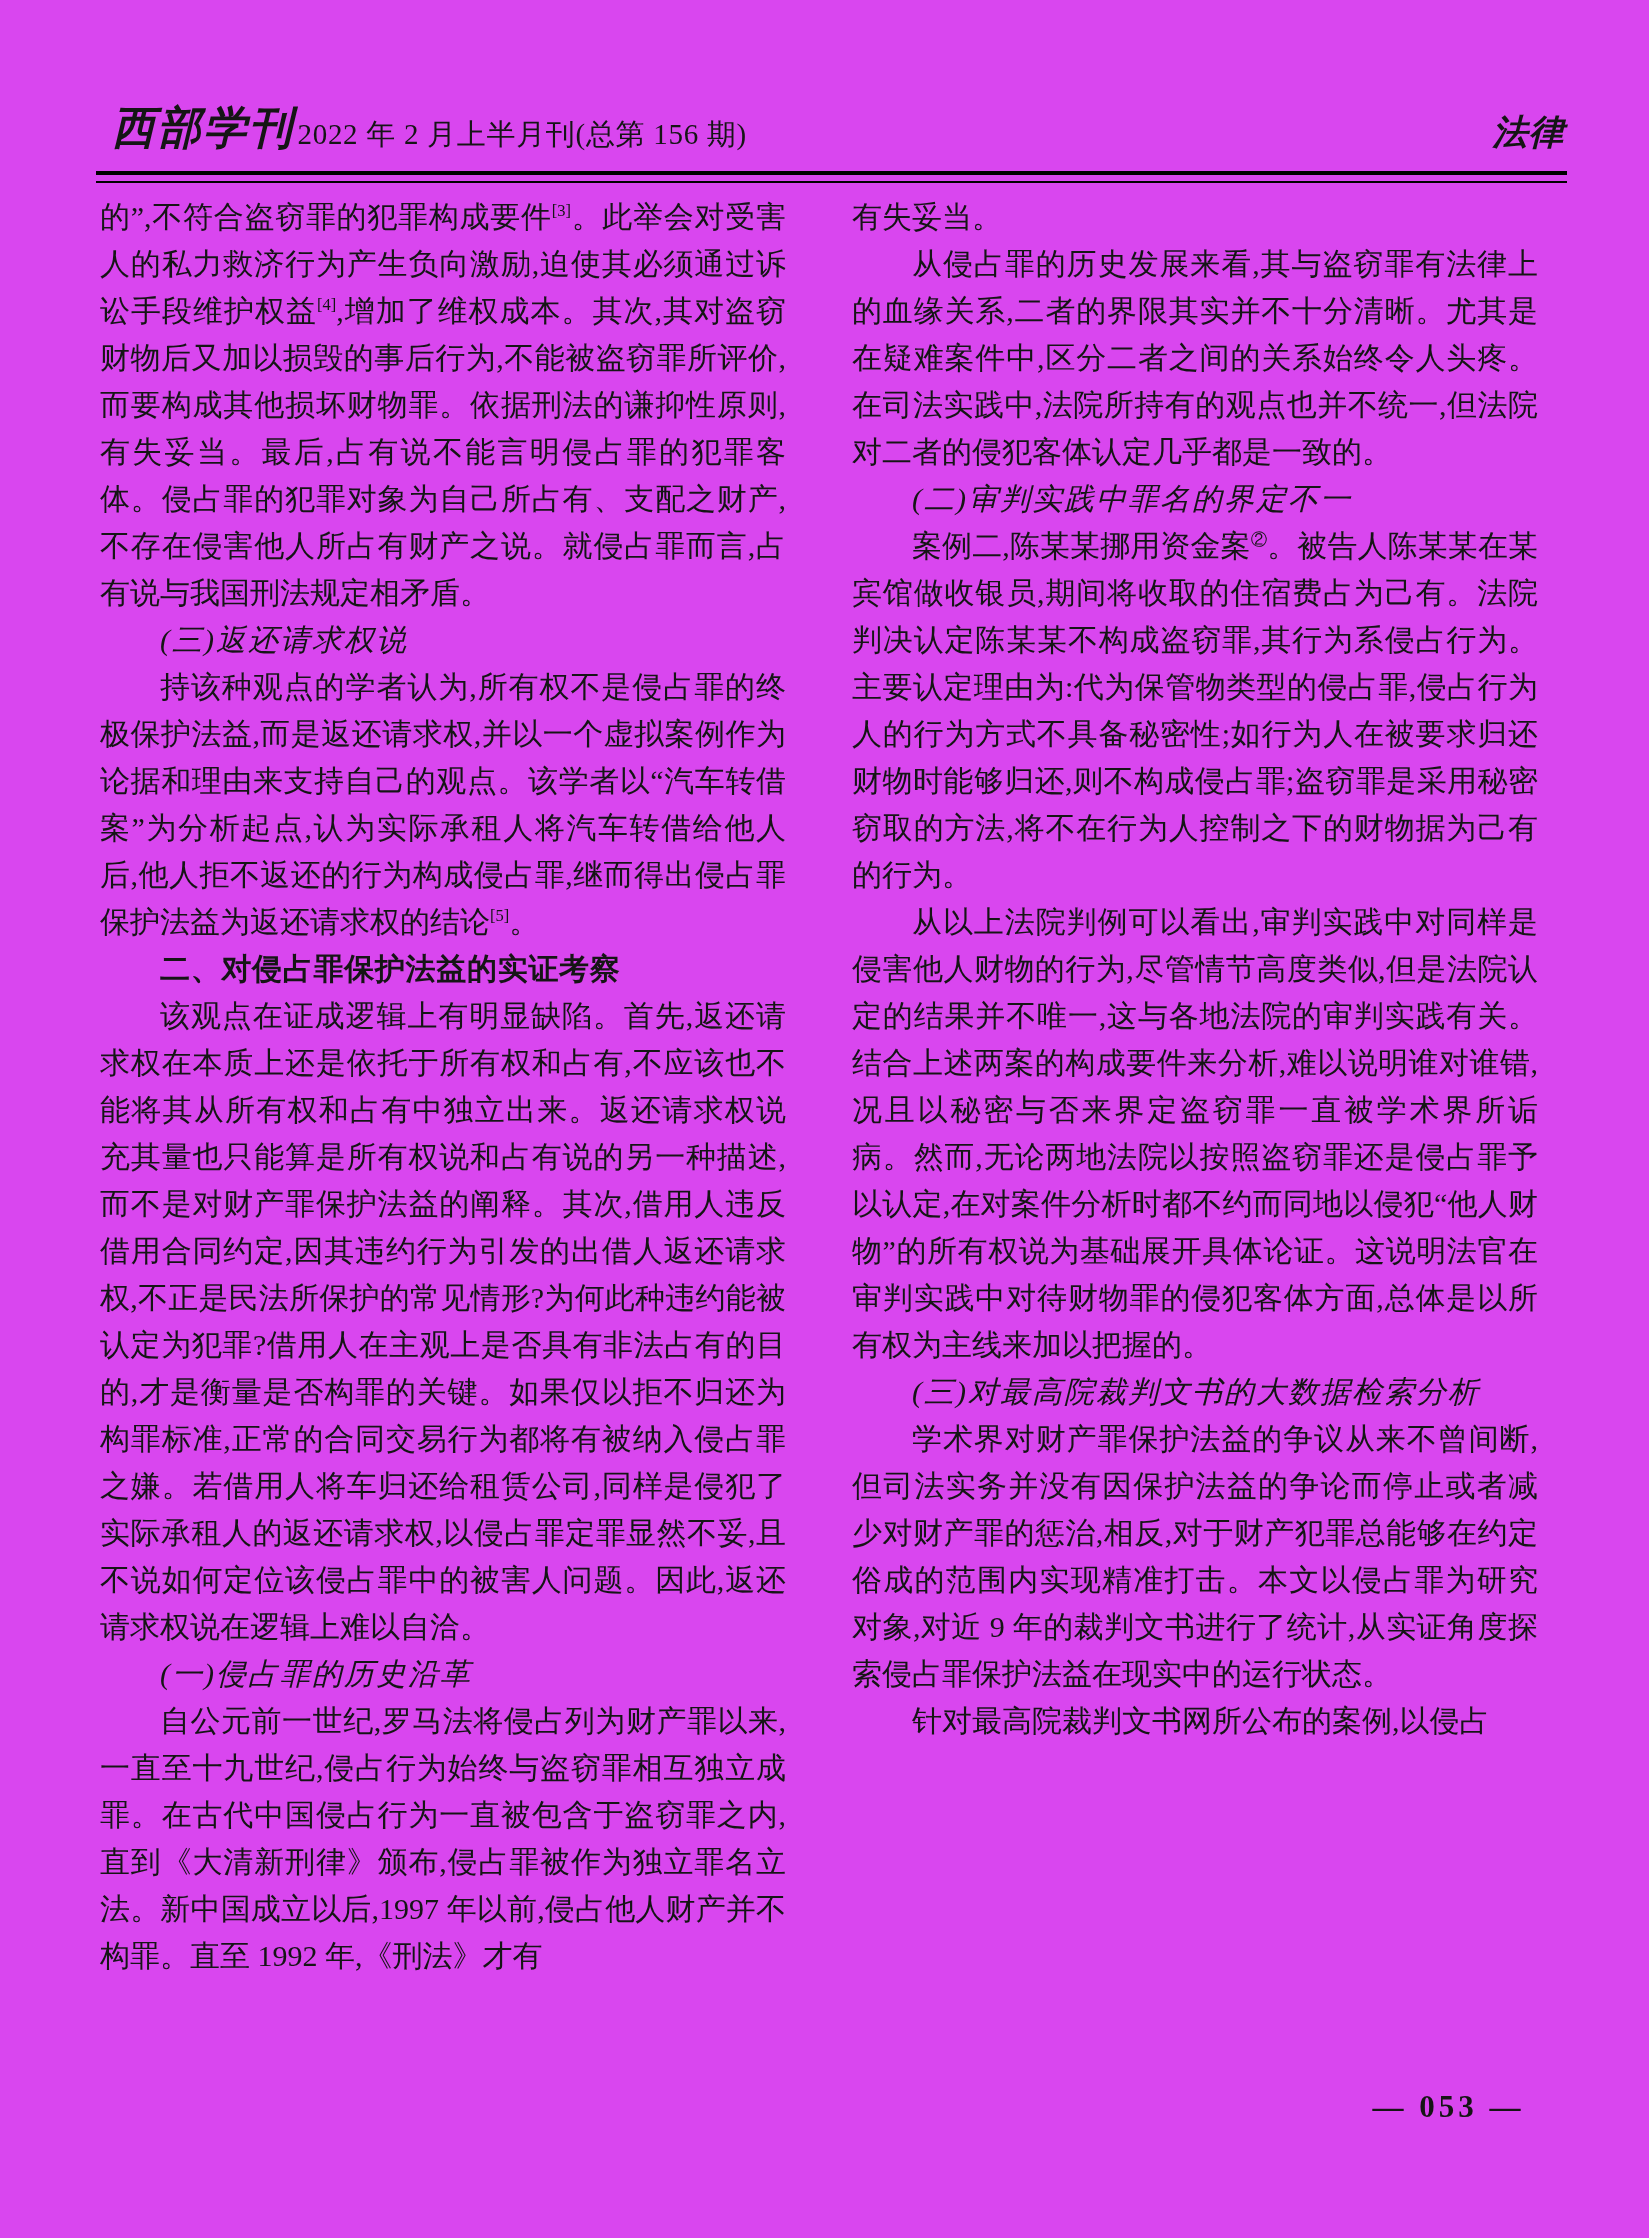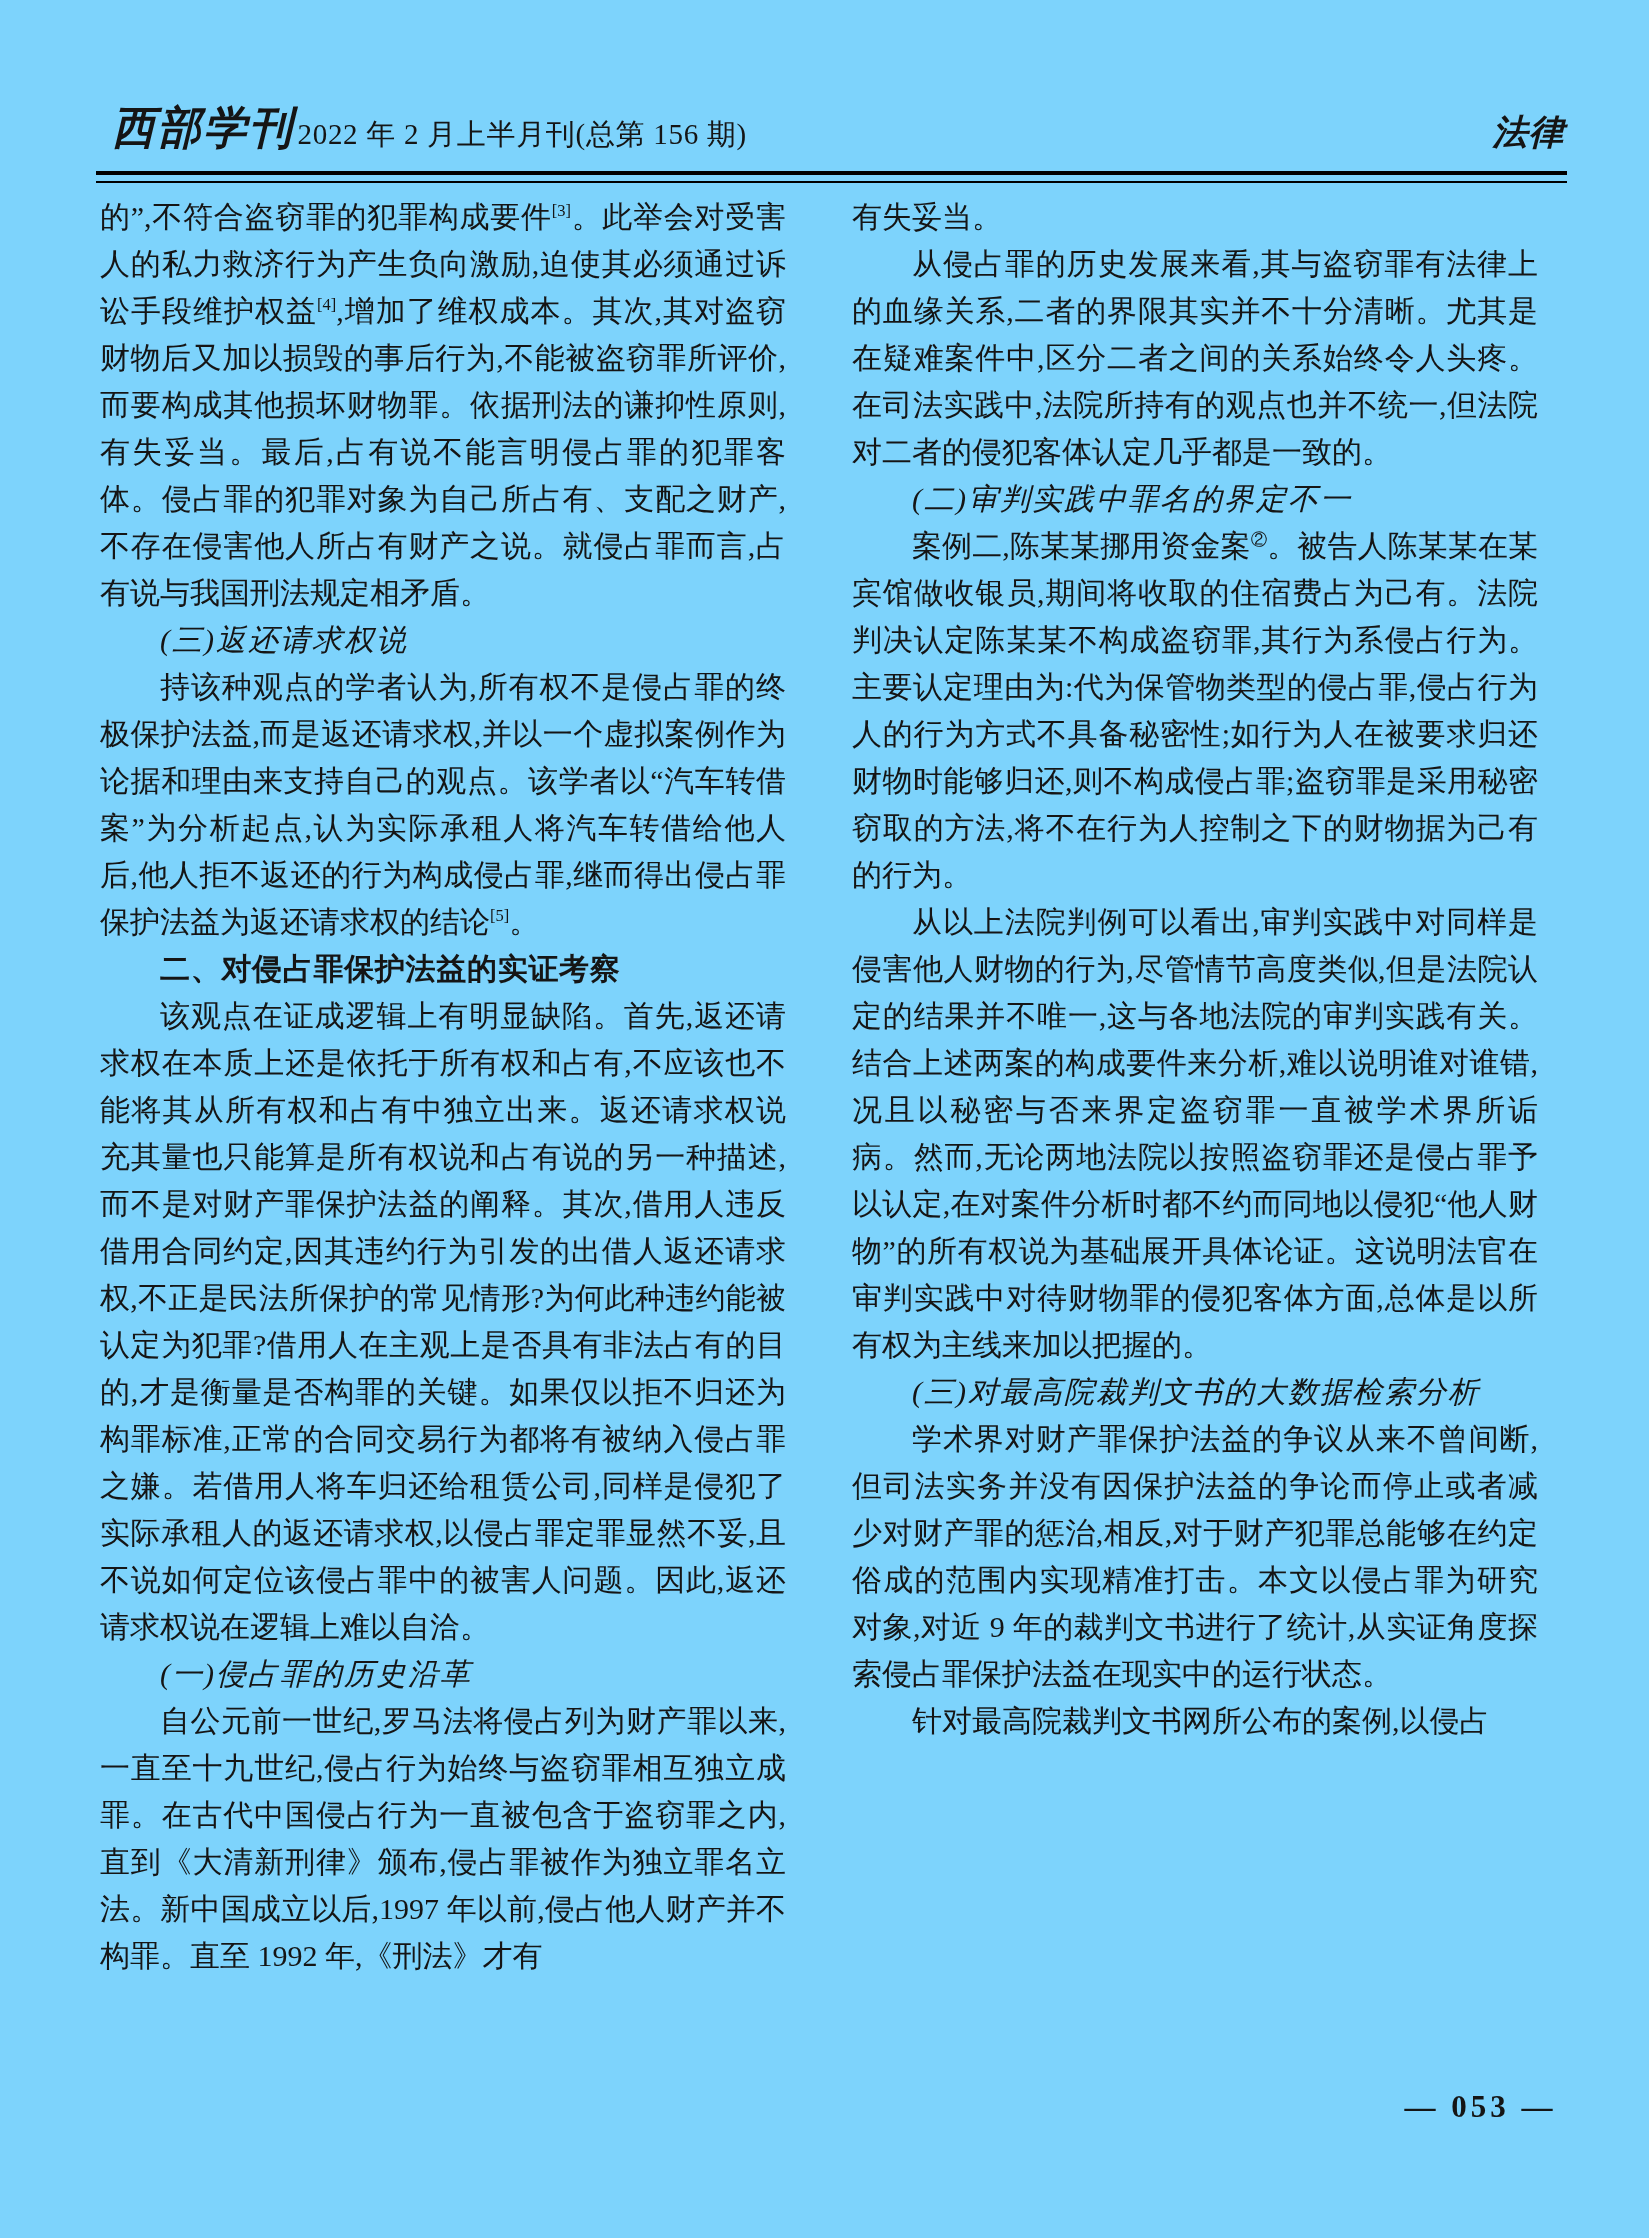--- a/index.html
+++ b/index.html
@@ -1,20 +1,20 @@
 <!DOCTYPE html>
 <html lang="zh" style="font-size:10.6px"><head>
 <meta charset="utf-8">
 <style>
   html,body{margin:0;padding:0;}
   body{background:#cfcfcf;}
   .page{
     position:relative;
     width:1650px;height:2239px;
-    background:#7dd3fc;
+    background:#d946ef;
     color:#151515;
     font-family:"Liberation Serif","DejaVu Serif",serif;
     overflow:hidden;
   }
   
   .header{
     position:absolute;left:112px;top:101px;right:85px;
     display:flex;align-items:baseline;
   }
   .logo{
@@ -49,21 +49,21 @@
     font-weight:bold;text-indent:2em;
     font-family:"Liberation Sans","DejaVu Sans",sans-serif;
     letter-spacing:0.7px;
   }
   .blk.h3{
     font-style:italic;text-indent:2em;letter-spacing:2px;
   }
   sup{font-size:0.55em;line-height:0;vertical-align:super;}
   
   .footer{
-    position:absolute;left:1384px;top:2089px;width:193px;
+    position:absolute;left:1352px;top:2089px;width:193px;
     font-size:31px;font-weight:bold;text-align:center;
     letter-spacing:4px;white-space:nowrap;
   }
 </style>
 </head>
 <body>
 
 <div class="page">
 
   <div class="header">

